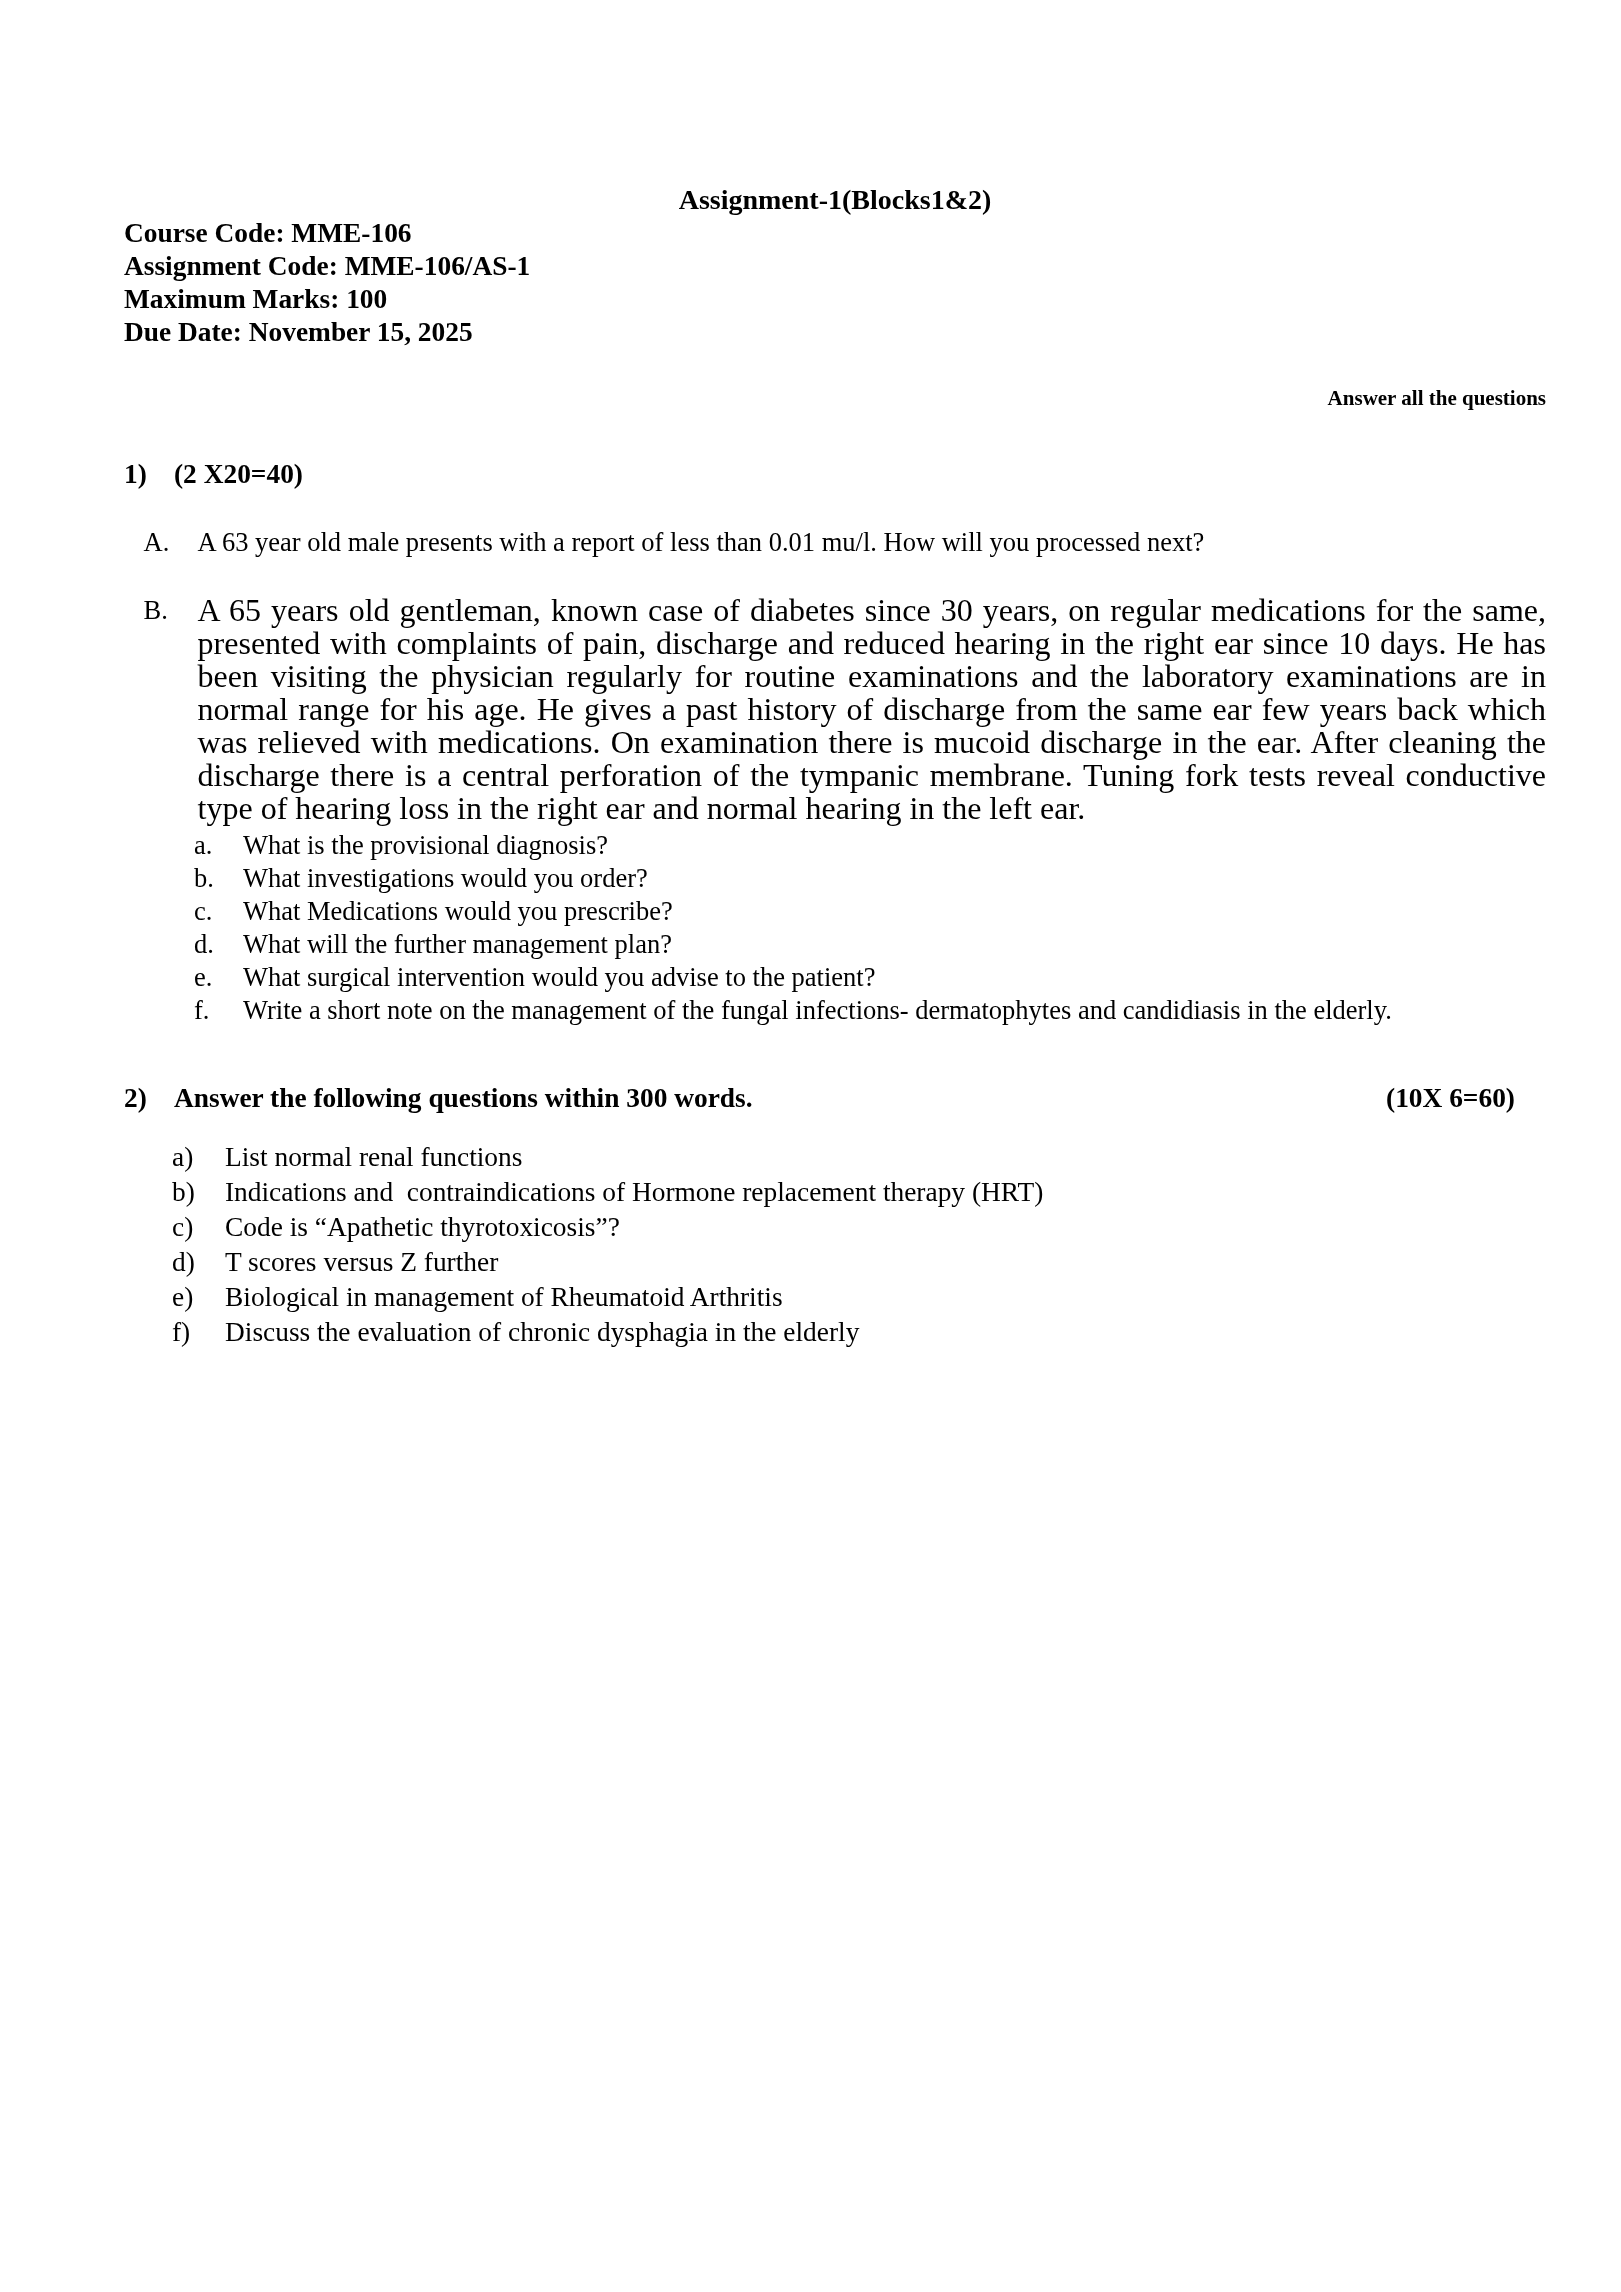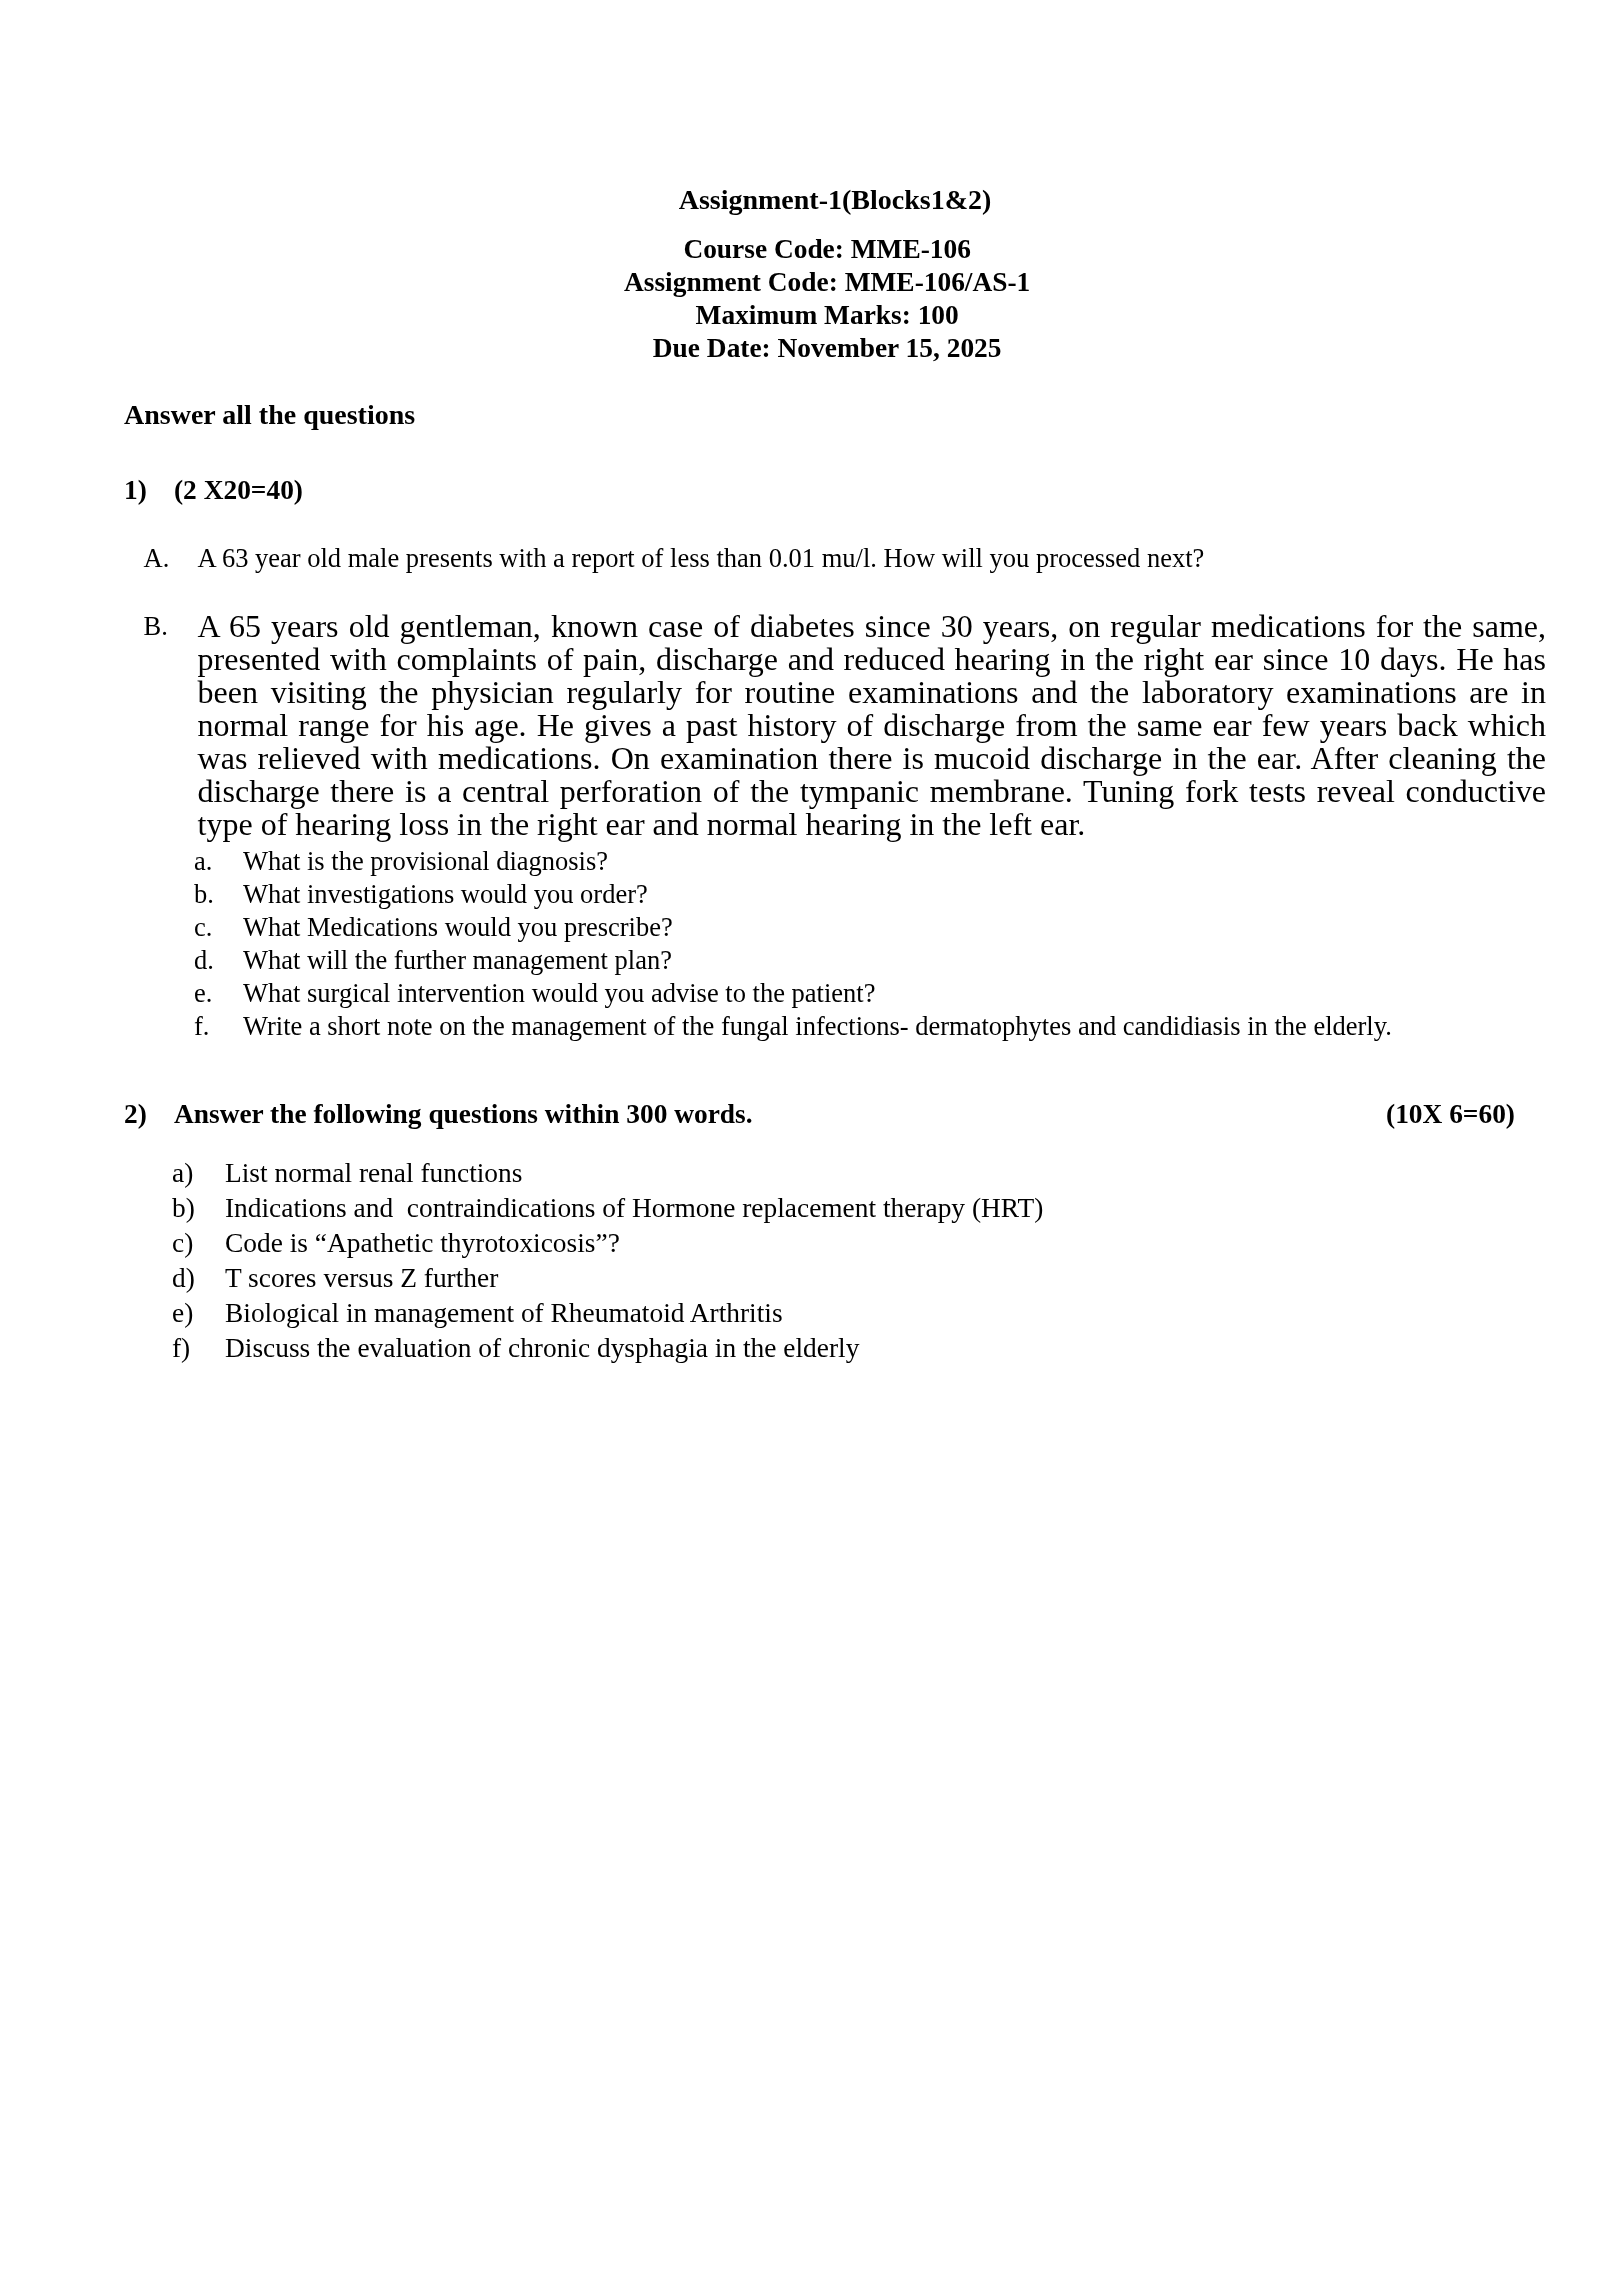--- a/index.html
+++ b/index.html
@@ -23,32 +23,31 @@
     overflow: hidden;
   }
   .title {
     margin-top: 182px;
     text-align: center;
     font-weight: bold;
     font-size: 28px;
     line-height: 35px;
   }
   .meta {
-    text-align: center;
+    text-align: left;
     font-weight: bold;
     font-size: 27.4px;
     line-height: 33px;
     padding-right: 15.7px;
-    margin-top: 16px;
   }
   .instruction {
     margin-top: 33px;
-    text-align: left;
+    text-align: right;
     font-weight: bold;
-    font-size: 28px;
+    font-size: 21px;
     line-height: 33px;
   }
   .qheading {
     display: flex;
     margin-top: 43px;
     font-weight: bold;
     font-size: 27.4px;
     line-height: 33px;
   }
   .qheading.q2 { margin-top: 55px; }

